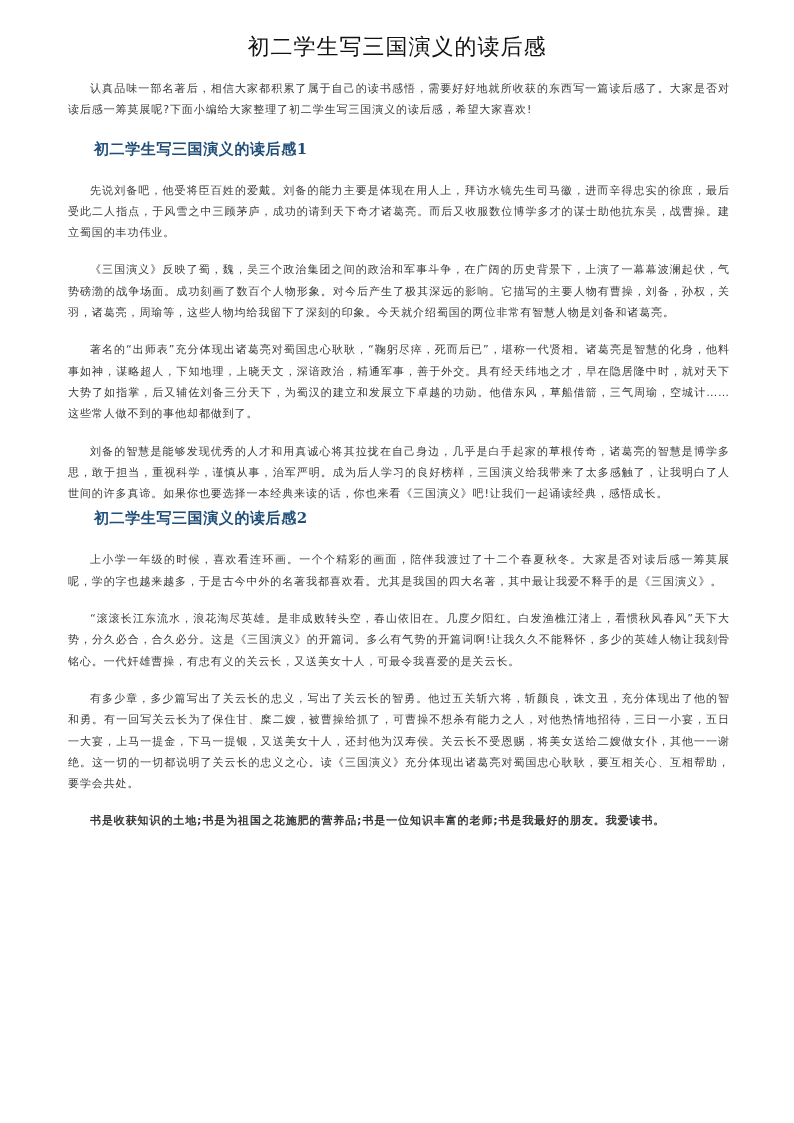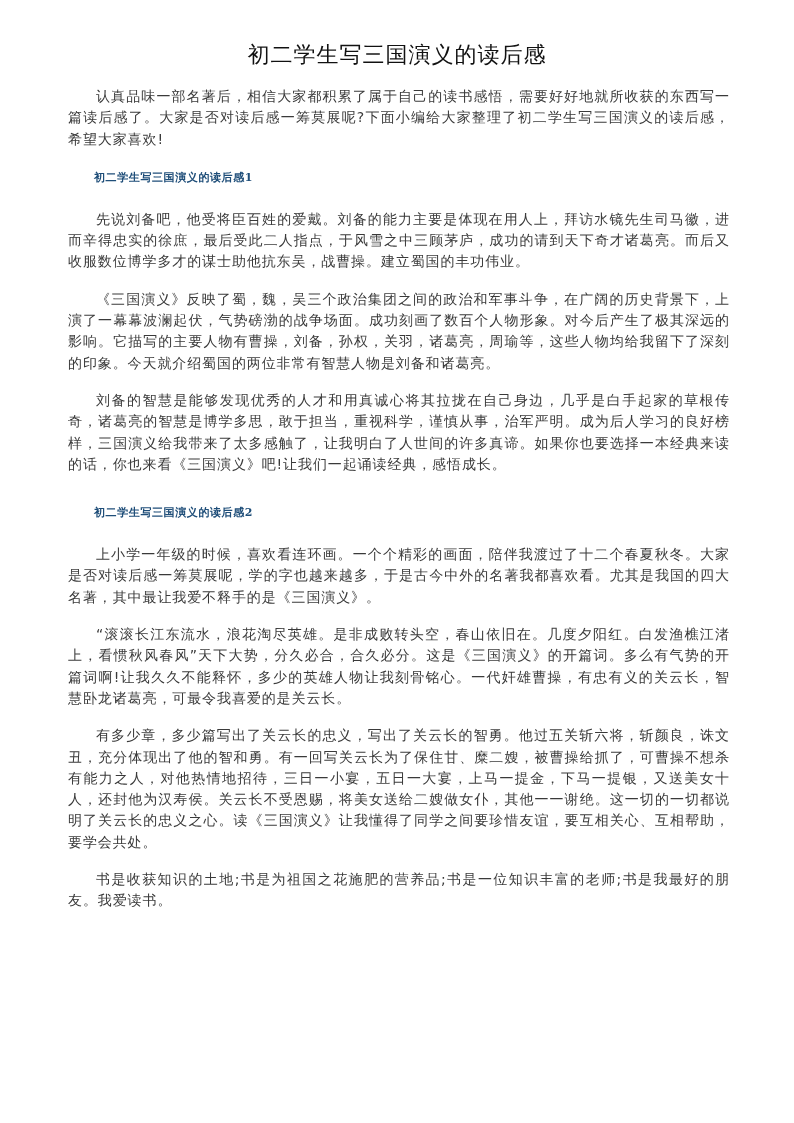--- a/index.html
+++ b/index.html
@@ -1,40 +1,41 @@
 <!DOCTYPE html>
 <html><head>
 <meta charset="utf-8">
 <style>
   html, body { margin: 0; padding: 0; background: #ffffff; }
   body { width: 794px; height: 1123px; position: relative; overflow: hidden;
          font-family: "DejaVu Sans", sans-serif; color: #333333; }
-  .page { position: absolute; left: 0; top: 8px; width: 794px; height: 797px; }
+  .page { position: absolute; left: 0; top: 0; width: 794px; height: 797px; }
   .title { position: absolute; left: 0; top: 30px; width: 794px; text-align: center;
            font-size: 22px; color: #111111; letter-spacing: 1px; line-height: 34px; }
   .content { position: absolute; left: 68px; top: 78px; width: 662px; }
-  .para { font-size: 14px; line-height: 21.3px; text-indent: 2em; margin: 0 0 16px 0;
+  .para { font-size: 11px; line-height: 21.3px; text-indent: 2em; margin: 0 0 16px 0;
           color: #3a3a3a; letter-spacing: 0.9px; text-align: justify; }
-  .heading { font-family: "DejaVu Serif", serif; font-weight: bold; font-size: 11px;
+  .heading { font-family: "DejaVu Serif", serif; font-weight: bold; font-size: 15px;
              color: #1f4e79; margin: 0 0 21px 26px; line-height: 20px; letter-spacing: 0.6px; }
 </style>
 </head>
 <body>
 
 <div class="page">
   <div class="title">初二学生写三国演义的读后感</div>
 
   <div class="content">
     <p class="para" style="margin-bottom:18px;">认真品味一部名著后，相信大家都积累了属于自己的读书感悟，需要好好地就所收获的东西写一篇读后感了。大家是否对读后感一筹莫展呢?下面小编给大家整理了初二学生写三国演义的读后感，希望大家喜欢!</p>
 
     <div class="heading">初二学生写三国演义的读后感1</div>
     <p class="para">先说刘备吧，他受将臣百姓的爱戴。刘备的能力主要是体现在用人上，拜访水镜先生司马徽，进而辛得忠实的徐庶，最后受此二人指点，于风雪之中三顾茅庐，成功的请到天下奇才诸葛亮。而后又收服数位博学多才的谋士助他抗东吴，战曹操。建立蜀国的丰功伟业。</p>
     <p class="para">《三国演义》反映了蜀，魏，吴三个政治集团之间的政治和军事斗争，在广阔的历史背景下，上演了一幕幕波澜起伏，气势磅渤的战争场面。成功刻画了数百个人物形象。对今后产生了极其深远的影响。它描写的主要人物有曹操，刘备，孙权，关羽，诸葛亮，周瑜等，这些人物均给我留下了深刻的印象。今天就介绍蜀国的两位非常有智慧人物是刘备和诸葛亮。</p>
-    <p class="para" style="margin-bottom:28px;">刘备的智慧是能够发现优秀的人才和用真诚心将其拉拢在自己身边，几乎是白手起家的草根传奇，诸葛亮的智慧是博学多思，敢于担当，重视科学，谨慎从事，治军严明。成为后人学习的良好榜样，三国演义给我带来了太多感触了，让我明白了人世间的许多真谛。如果你也要选择一本经典来读的话，你也来看《三国演义》吧!让我们一起诵读经典，感悟成长。</p>
+    <p class="para">著名的“出师表”充分体现出诸葛亮对蜀国忠心耿耿，“鞠躬尽瘁，死而后已”，堪称一代贤相。诸葛亮是智慧的化身，他料事如神，谋略超人，下知地理，上晓天文，深谙政治，精通军事，善于外交。具有经天纬地之才，早在隐居隆中时，就对天下大势了如指掌，后又辅佐刘备三分天下，为蜀汉的建立和发展立下卓越的功勋。他借东风，草船借箭，三气周瑜，空城计……这些常人做不到的事他却都做到了。</p>
+    <p class="para" style="margin-bottom:4px;">刘备的智慧是能够发现优秀的人才和用真诚心将其拉拢在自己身边，几乎是白手起家的草根传奇，诸葛亮的智慧是博学多思，敢于担当，重视科学，谨慎从事，治军严明。成为后人学习的良好榜样，三国演义给我带来了太多感触了，让我明白了人世间的许多真谛。如果你也要选择一本经典来读的话，你也来看《三国演义》吧!让我们一起诵读经典，感悟成长。</p>
 
     <div class="heading">初二学生写三国演义的读后感2</div>
     <p class="para">上小学一年级的时候，喜欢看连环画。一个个精彩的画面，陪伴我渡过了十二个春夏秋冬。大家是否对读后感一筹莫展呢，学的字也越来越多，于是古今中外的名著我都喜欢看。尤其是我国的四大名著，其中最让我爱不释手的是《三国演义》。</p>
-    <p class="para">“滚滚长江东流水，浪花淘尽英雄。是非成败转头空，春山依旧在。几度夕阳红。白发渔樵江渚上，看惯秋风春风”天下大势，分久必合，合久必分。这是《三国演义》的开篇词。多么有气势的开篇词啊!让我久久不能释怀，多少的英雄人物让我刻骨铭心。一代奸雄曹操，有忠有义的关云长，智慧卧龙诸葛亮，可最令我喜爱的是关云长。</p>
-    <p class="para">有多少章，多少篇写出了关云长的忠义，写出了关云长的智勇。他过五关斩六将，斩颜良，诛文丑，充分体现出了他的智和勇。有一回写关云长为了保住甘、糜二嫂，被曹操给抓了，可曹操不想杀有能力之人，对他热情地招待，三日一小宴，五日一大宴，上马一提金，下马一提银，又送美女十人，还封他为汉寿侯。关云长不受恩赐，将美女送给二嫂做女仆，其他一一谢绝。这一切的一切都说明了关云长的忠义之心。读《三国演义》让我懂得了同学之间要珍惜友谊，要互相关心、互相帮助，要学会共处。</p>
-    <p class="para" style="margin-bottom:20px;">书是收获知识的土地;书是为祖国之花施肥的营养品;书是一位知识丰富的老师;书是我最好的朋友。我爱读书。</p>
+    <p class="para">“滚滚长江东流水，浪花淘尽英雄。是非成败转头空，春山依旧在。几度夕阳红。白发渔樵江渚上，看惯秋风春风”天下大势，分久必合，合久必分。这是《三国演义》的开篇词。多么有气势的开篇词啊!让我久久不能释怀，多少的英雄人物让我刻骨铭心。一代奸雄曹操，有忠有义的关云长，又送美女十人，可最令我喜爱的是关云长。</p>
+    <p class="para">有多少章，多少篇写出了关云长的忠义，写出了关云长的智勇。他过五关斩六将，斩颜良，诛文丑，充分体现出了他的智和勇。有一回写关云长为了保住甘、糜二嫂，被曹操给抓了，可曹操不想杀有能力之人，对他热情地招待，三日一小宴，五日一大宴，上马一提金，下马一提银，又送美女十人，还封他为汉寿侯。关云长不受恩赐，将美女送给二嫂做女仆，其他一一谢绝。这一切的一切都说明了关云长的忠义之心。读《三国演义》充分体现出诸葛亮对蜀国忠心耿耿，要互相关心、互相帮助，要学会共处。</p>
+    <p class="para" style="margin-bottom:20px;font-weight:bold;">书是收获知识的土地;书是为祖国之花施肥的营养品;书是一位知识丰富的老师;书是我最好的朋友。我爱读书。</p>
 
   </div>
 </div>
 
 </body></html>

